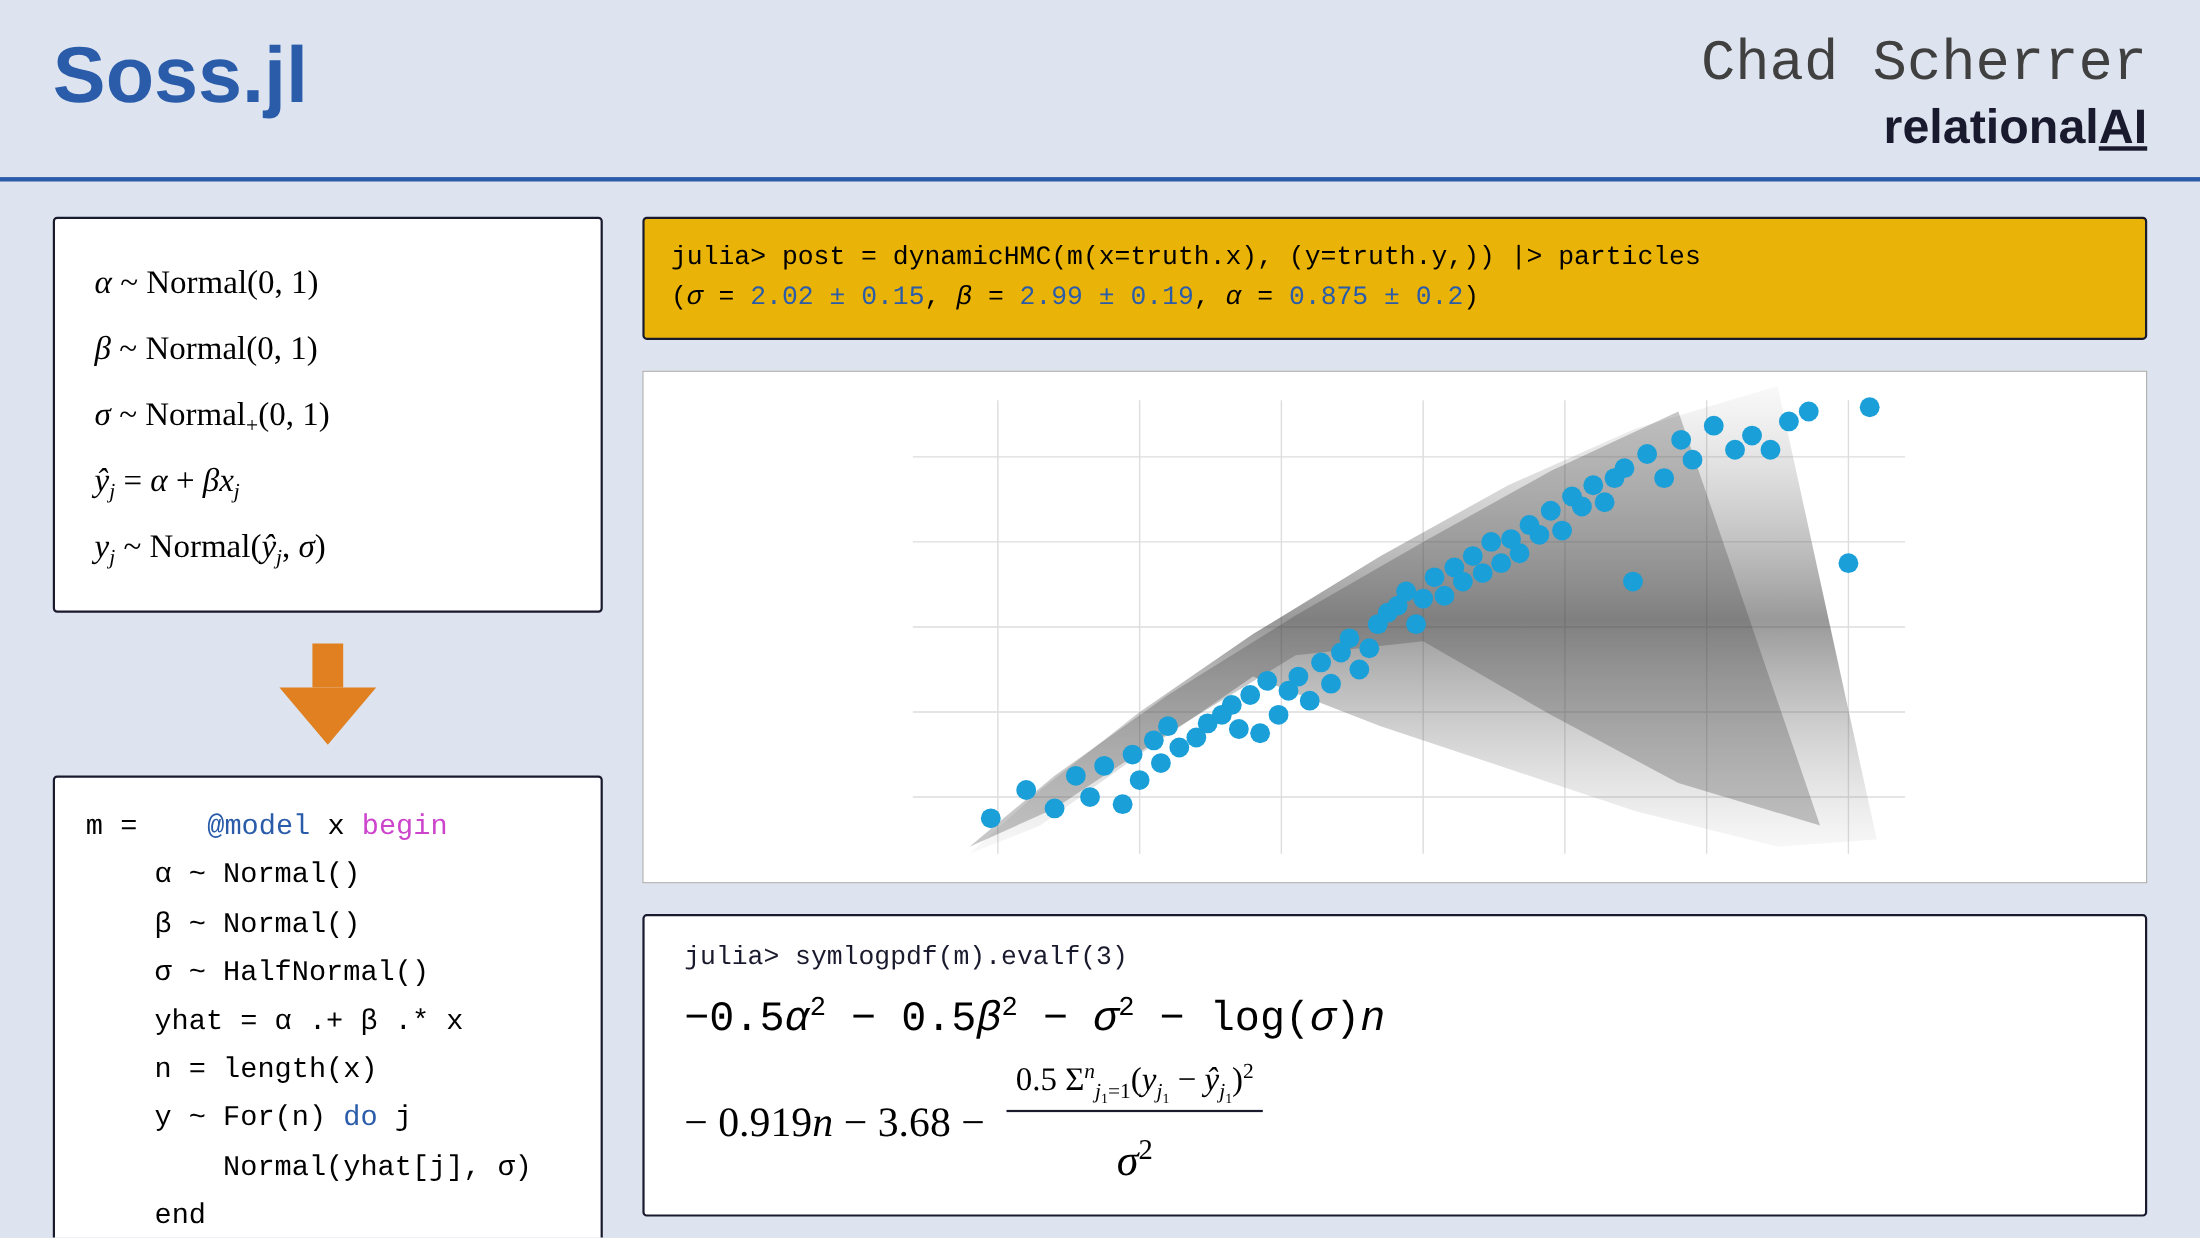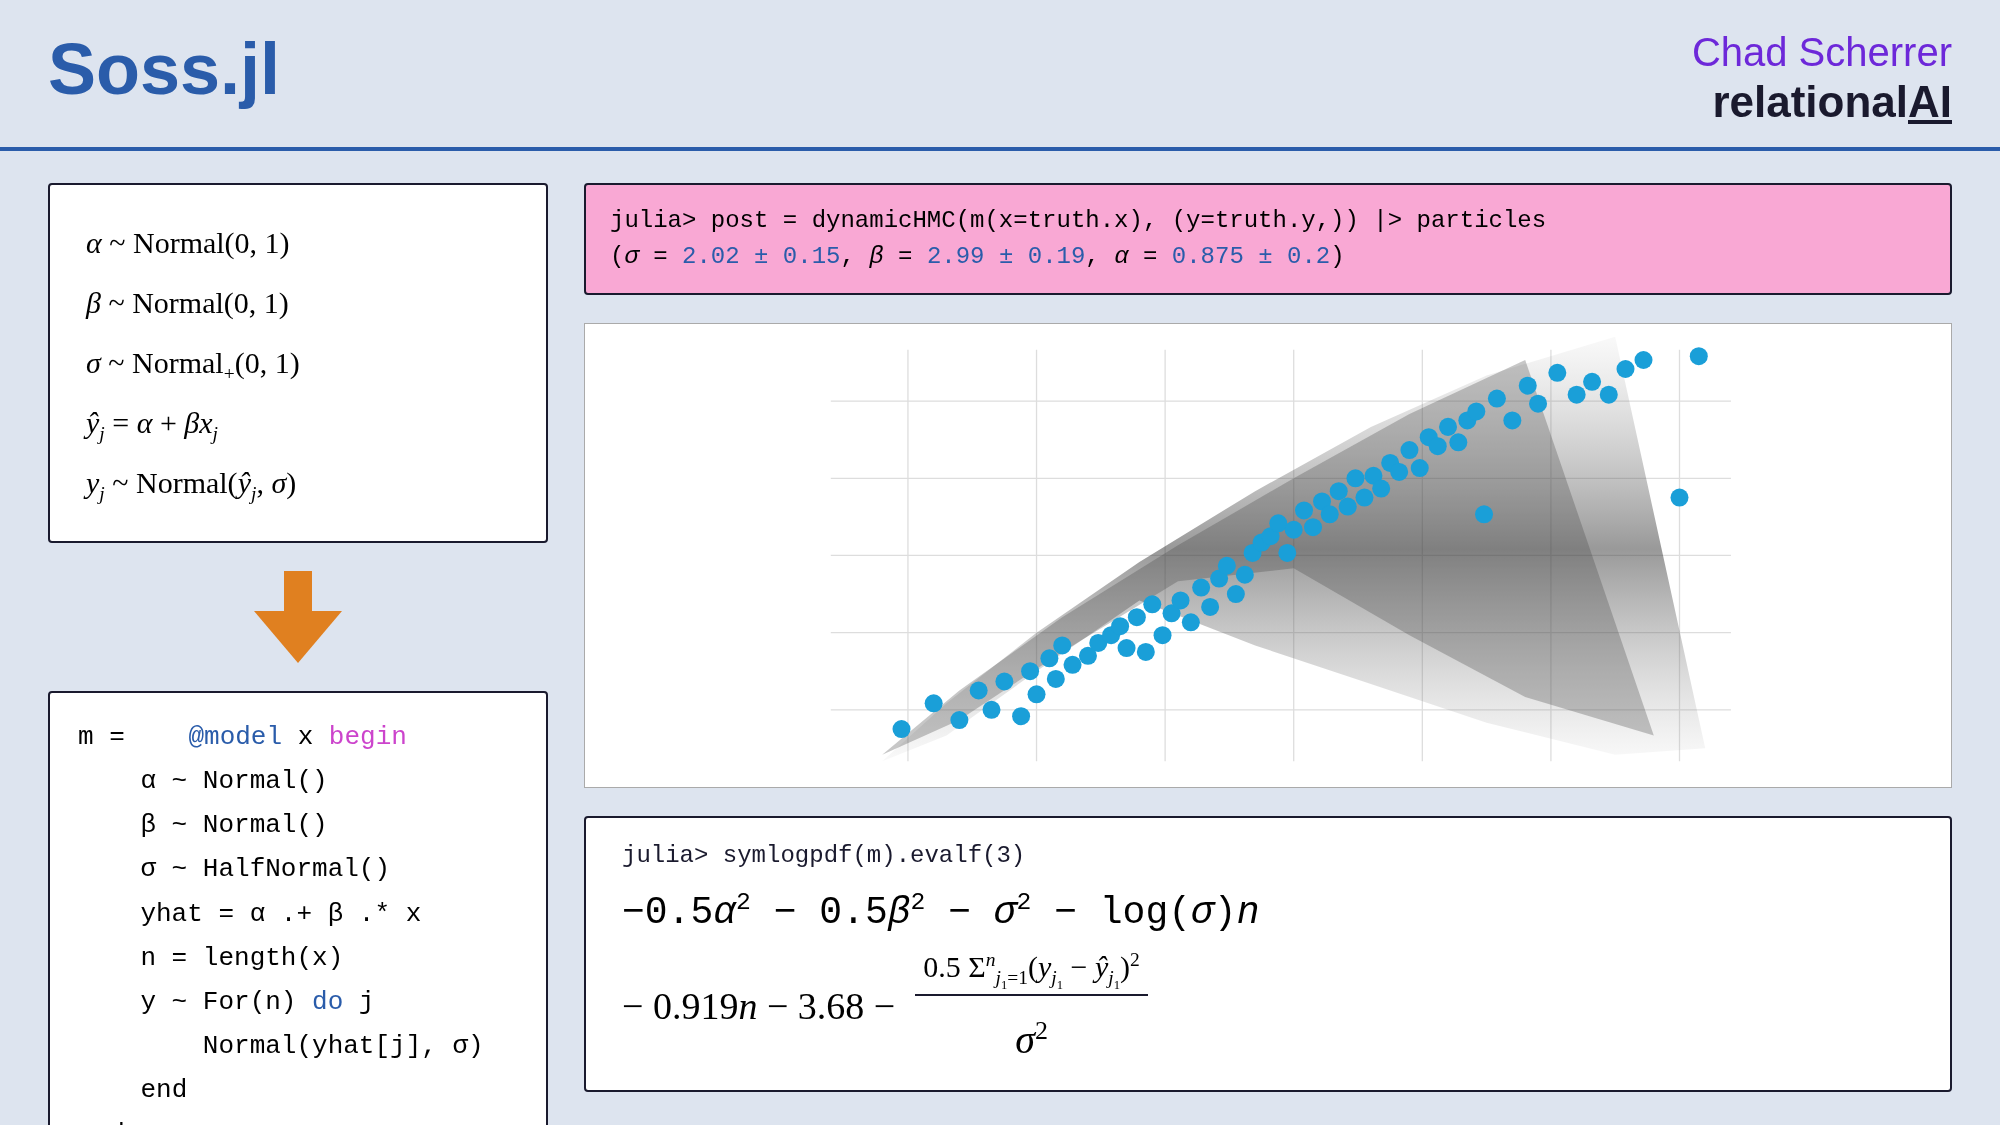--- a/index.html
+++ b/index.html
@@ -27,24 +27,24 @@
       font-weight: 700;
       color: #2a5caa;
     }
 
     .author-block {
       text-align: right;
       line-height: 1.2;
     }
 
     .author-name {
-      font-family: Liberation Sans, sans-serif;
-      font-size: 40px;
+      font-family: Liberation Mono, monospace;
+      font-size: 52px;
       font-weight: 400;
-      color: #6d28d9;
+      color: #404040;
     }
 
     .author-company {
       font-family: 'Arial', sans-serif;
       font-size: 44px;
       font-weight: 800;
       color: #1a1a2e;
     }
 
     .author-company span {
@@ -139,21 +139,21 @@
     
     .right-col {
       display: flex;
       flex-direction: column;
       gap: 28px;
       flex: 1;
     }
 
     
     .julia-cmd-box {
-      background: #f9a8d4;
+      background: #eab308;
       border: 2.5px solid #1a1a2e;
       border-radius: 4px;
       padding: 18px 24px;
       font-family: 'Courier New', monospace;
       font-size: 24px;
       line-height: 1.5;
     }
 
     .julia-cmd-box .val-blue { color: #2a5caa; }
 

